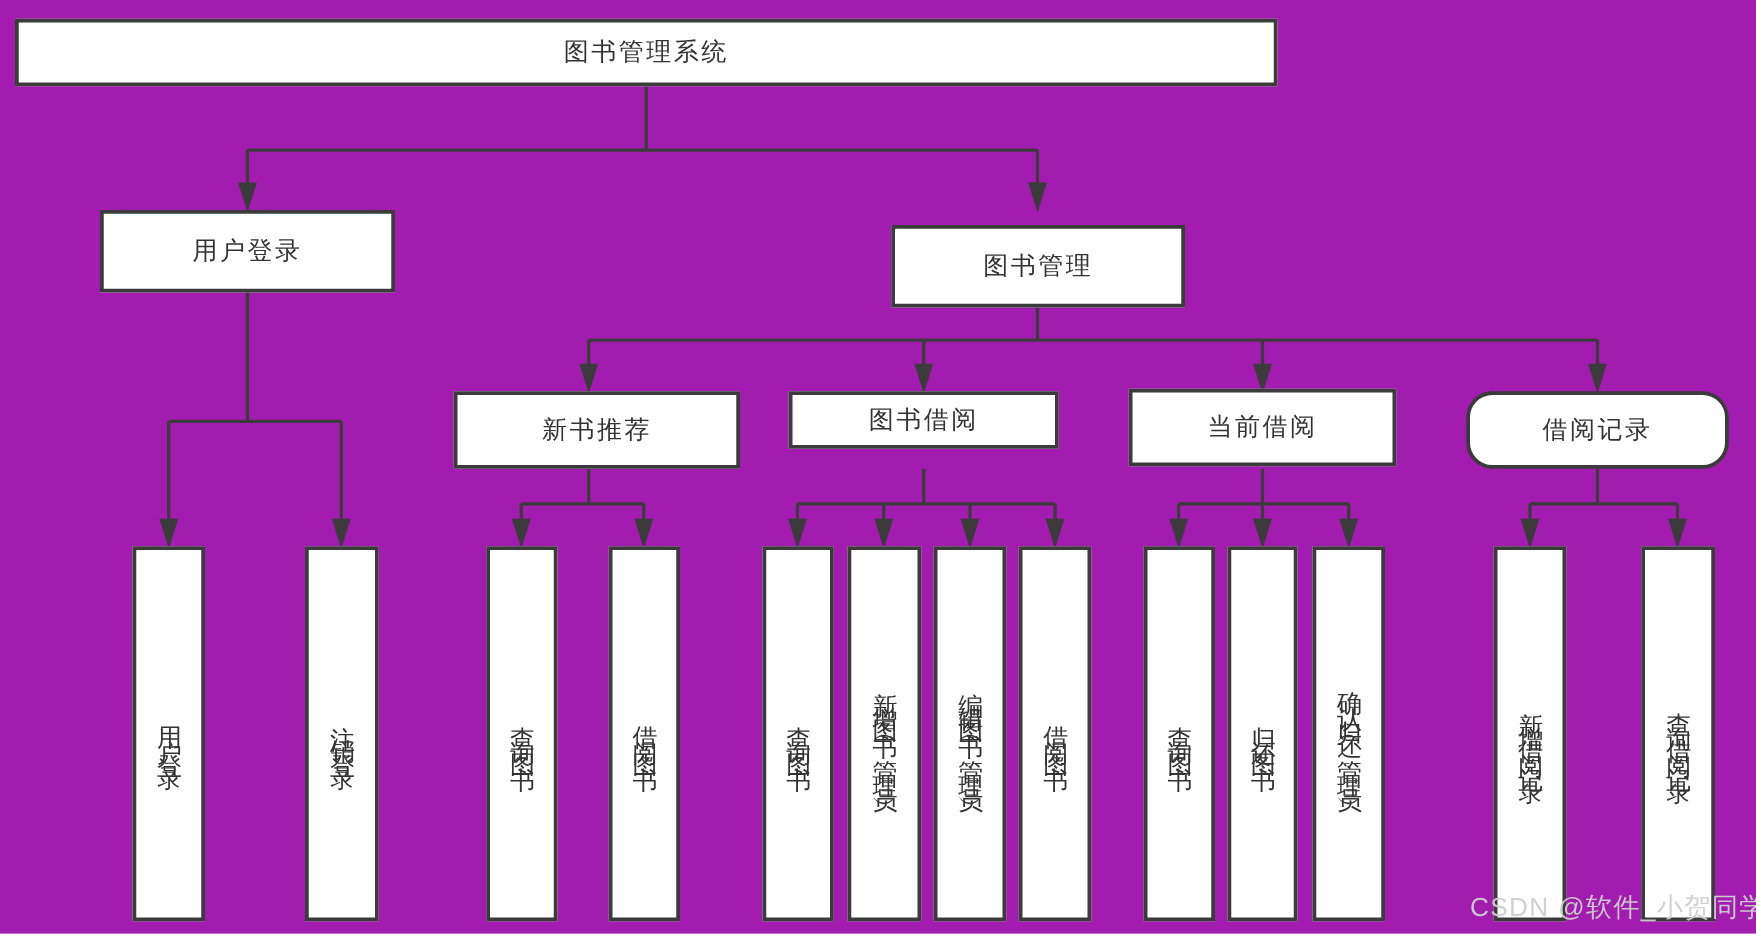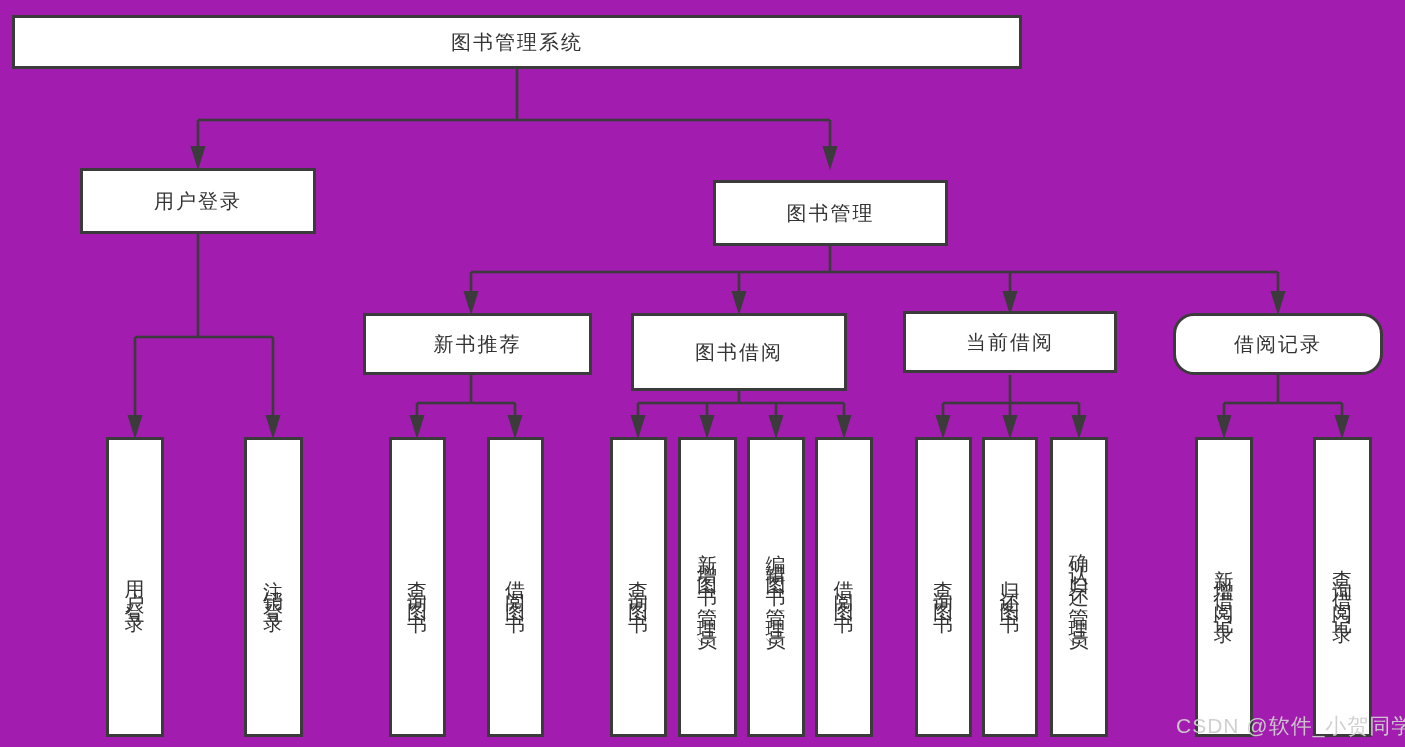--- a/index.html
+++ b/index.html
@@ -110,21 +110,21 @@
       <line x1="1224" y1="403" x2="1224" y2="421" stroke="#3b3b3b" stroke-width="2.6"></line>
       <polygon points="1216.5,415 1231.5,415 1224,439" fill="#3b3b3b"></polygon>
       <line x1="1342" y1="403" x2="1342" y2="421" stroke="#3b3b3b" stroke-width="2.6"></line>
       <polygon points="1334.5,415 1349.5,415 1342,439" fill="#3b3b3b"></polygon>
     </svg>
   <div id="nodes">
       <div class="node h" style="left: 12px; top: 15px; width: 1010px; height: 54px;">图书管理系统</div>
       <div class="node h" style="left: 80px; top: 168px; width: 236px; height: 66px;">用户登录</div>
       <div class="node h" style="left: 713px; top: 168px; width: 235px; height: 66px; margin-top: 12px;">图书管理</div>
       <div class="node h" style="left: 363px; top: 313px; width: 229px; height: 62px;">新书推荐</div>
-      <div class="node h" style="left: 631px; top: 313px; width: 216px; height: 78px;">图书借阅</div>
+      <div class="node h" style="left: 631px; top: 313px; width: 216px; height: 46px;">图书借阅</div>
       <div class="node h" style="left: 903px; top: 311px; width: 214px; height: 62px;">当前借阅</div>
       <div class="node h" style="left: 1173px; top: 313px; width: 210px; height: 62px; border-radius: 21px;">借阅记录</div>
       <div class="node v" style="left: 106px; top: 437px; width: 58px; height: 300px;">用户登录</div>
       <div class="node v" style="left: 244px; top: 437px; width: 59px; height: 300px;">注销登录</div>
       <div class="node v" style="left: 389px; top: 437px; width: 57px; height: 300px;">查询图书</div>
       <div class="node v" style="left: 487px; top: 437px; width: 57px; height: 300px;">借阅图书</div>
       <div class="node v" style="left: 610px; top: 437px; width: 57px; height: 300px;">查询图书</div>
       <div class="node v" style="left: 678px; top: 437px; width: 59px; height: 300px;">新增图书（管理员）</div>
       <div class="node v" style="left: 747px; top: 437px; width: 58px; height: 300px;">编辑图书（管理员）</div>
       <div class="node v" style="left: 815px; top: 437px; width: 58px; height: 300px;">借阅图书</div>

